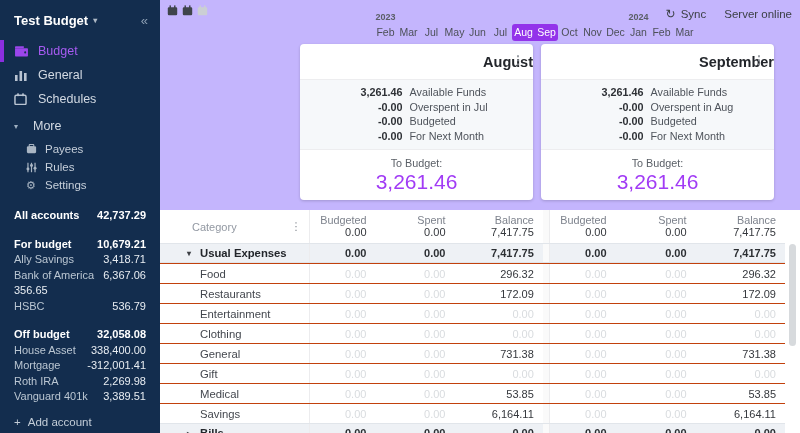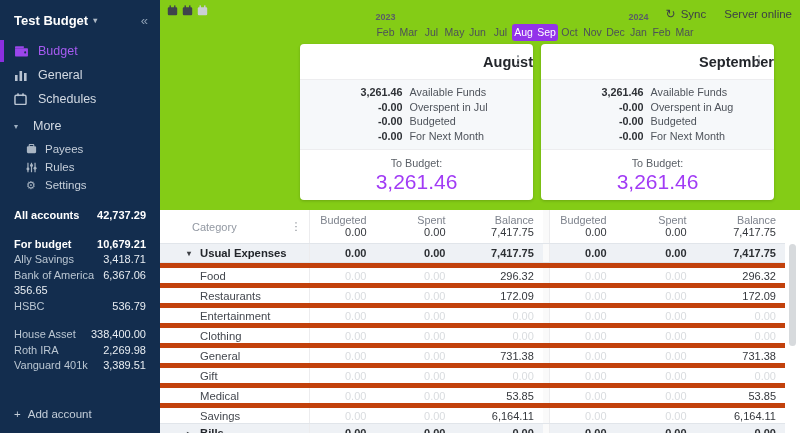--- a/index.html
+++ b/index.html
@@ -24,21 +24,21 @@
   .accounts { margin-top:14px; padding:0 14px; font-size:11px; }
   .acct-row { display:flex; justify-content:space-between; line-height:15.5px; cursor:pointer; }
   .acct-row .aname { color:#bac6d2; }
   .acct-row .aval { color:#e8edf2; }
   .acct-row.hdr { font-weight:bold; }
   .acct-row.hdr .aname, .acct-row.hdr .aval { color:#ffffff; }
   .acct-group { margin-top:13px; }
   .add-account { margin-top:auto; padding:11px 14px 13px; font-size:11.5px; color:#c3cdd8; display:flex; gap:7px; align-items:center; cursor:pointer; }
 
   
-  .main { flex:1; position:relative; background:#84cc16; }
+  .main { flex:1; position:relative; background:#c4b5fd; }
   .cal-icons { position:absolute; top:5px; left:7px; display:flex; gap:4px; }
   .cal-btn { display:flex; cursor:pointer; }
 
   .months { position:absolute; top:24px; left:214px; display:flex; }
   .mcell { width:23px; text-align:center; font-size:10.5px; color:#4c5058; position:relative; padding:2px 0 3px; cursor:pointer; }
   .mcell .ylabel { position:absolute; top:-12px; left:-4px; right:-4px; font-size:9px; font-weight:bold; color:#5a5e66; }
   .mcell.sel { background:#9333ea; color:#fff; }
   .mcell.sel-start { border-radius:3px 0 0 3px; }
   .mcell.sel-end { border-radius:0 3px 3px 0; }
 
@@ -66,21 +66,21 @@
   .cat-col { width:134px; display:flex; align-items:center; padding:0 8px 0 8px; color:#9298a2; font-size:11px;margin-left:19px; }
   .thead .cat-col { padding-left:13px; }
   .thead .kebab { margin-left:auto; font-size:11px; }
   .mblock { width:241px; display:flex; border-left:1px solid #ececee; }
   .mblock.m2 { width:244px; }
   .gapcol { width:6px; background:#fafafa; }
   .colh { display:flex; flex-direction:column; justify-content:center; text-align:right; padding-right:9px; }
   .colh .cl { color:#7d828c; font-size:10.8px; line-height:12px; }
   .colh .ct { color:#34373c; line-height:13px; }
   .c1 { flex:0 0 28%; } .c2 { flex:0 0 34%; } .c3 { flex:1 1 auto; }
-  .trow { display:flex; height:20px; border-top:5px solid #c2410c; background:#fff; }
+  .trow { display:flex; height:20px; border-top:1px solid #c2410c; background:#fff; }
   .trow .cat-col { color:#43474e; font-size:11.3px; gap:3px; }
   .tw { width:10px; font-size:8px; color:#3c3f44; display:inline-block; }
   .vcell { display:flex; align-items:center; justify-content:flex-end; text-align:right; padding-right:9px; color:#34373c; cursor:pointer; }
   .vcell.muted { color:#d9dcdf; }
   .trow.group { background:#eef1f5; border-top:1px solid #e1e5ea; border-bottom:1px solid #e1e5ea; }
   .trow.group .cat-col { font-weight:bold; color:#23262b; cursor:pointer; }
   .trow.group .vcell { font-weight:bold; color:#2c2f33; }
   .scrolltrack { position:absolute; right:0; top:210px; bottom:0; width:15px; background:#fff; }
   .scrollthumb { position:absolute; right:4px; top:34px; width:7px; height:102px; background:#d7dadd; border-radius:4px; cursor:pointer; }
 </style>
@@ -187,24 +187,32 @@
               <span class="aval">356.65</span>
             </div>
             <div class="acct-row">
               <span class="aname">HSBC</span>
               <span class="aval">536.79</span>
             </div>
         </div>
       </div>
 
       <div class="acct-group">
+        <div class="acct-row hdr">
+          <span class="aname">Off budget</span>
+          <span class="aval">32,058.08</span>
+        </div>
         <div>
           <div class="acct-row">
               <span class="aname">House Asset</span>
               <span class="aval">338,400.00</span>
+            </div>
+            <div class="acct-row">
+              <span class="aname">Mortgage</span>
+              <span class="aval">-312,001.41</span>
             </div>
             <div class="acct-row">
               <span class="aname">Roth IRA</span>
               <span class="aval">2,269.98</span>
             </div>
             <div class="acct-row">
               <span class="aname">Vanguard 401k</span>
               <span class="aval">3,389.51</span>
             </div>
         </div>

